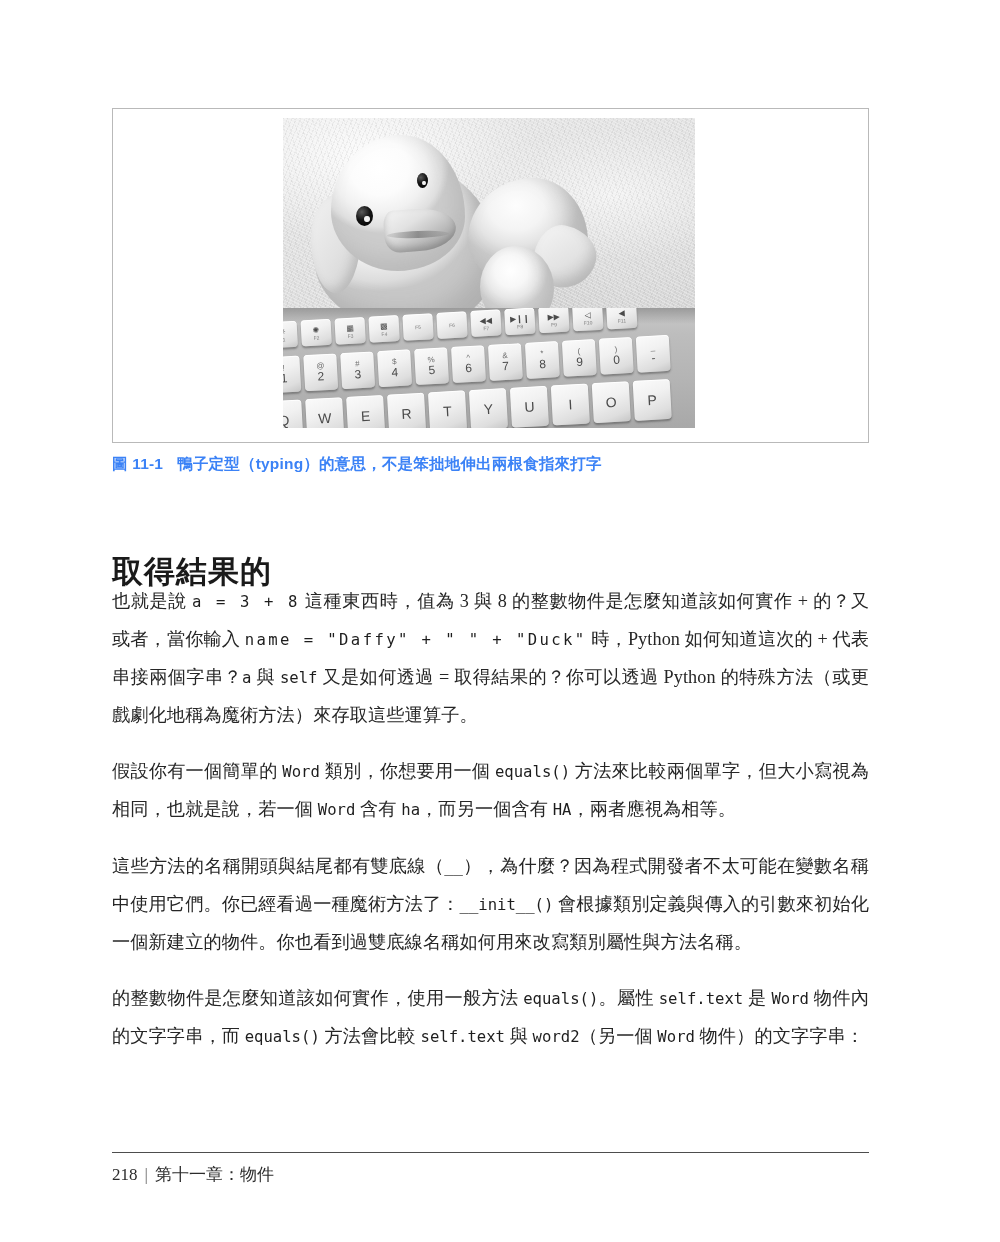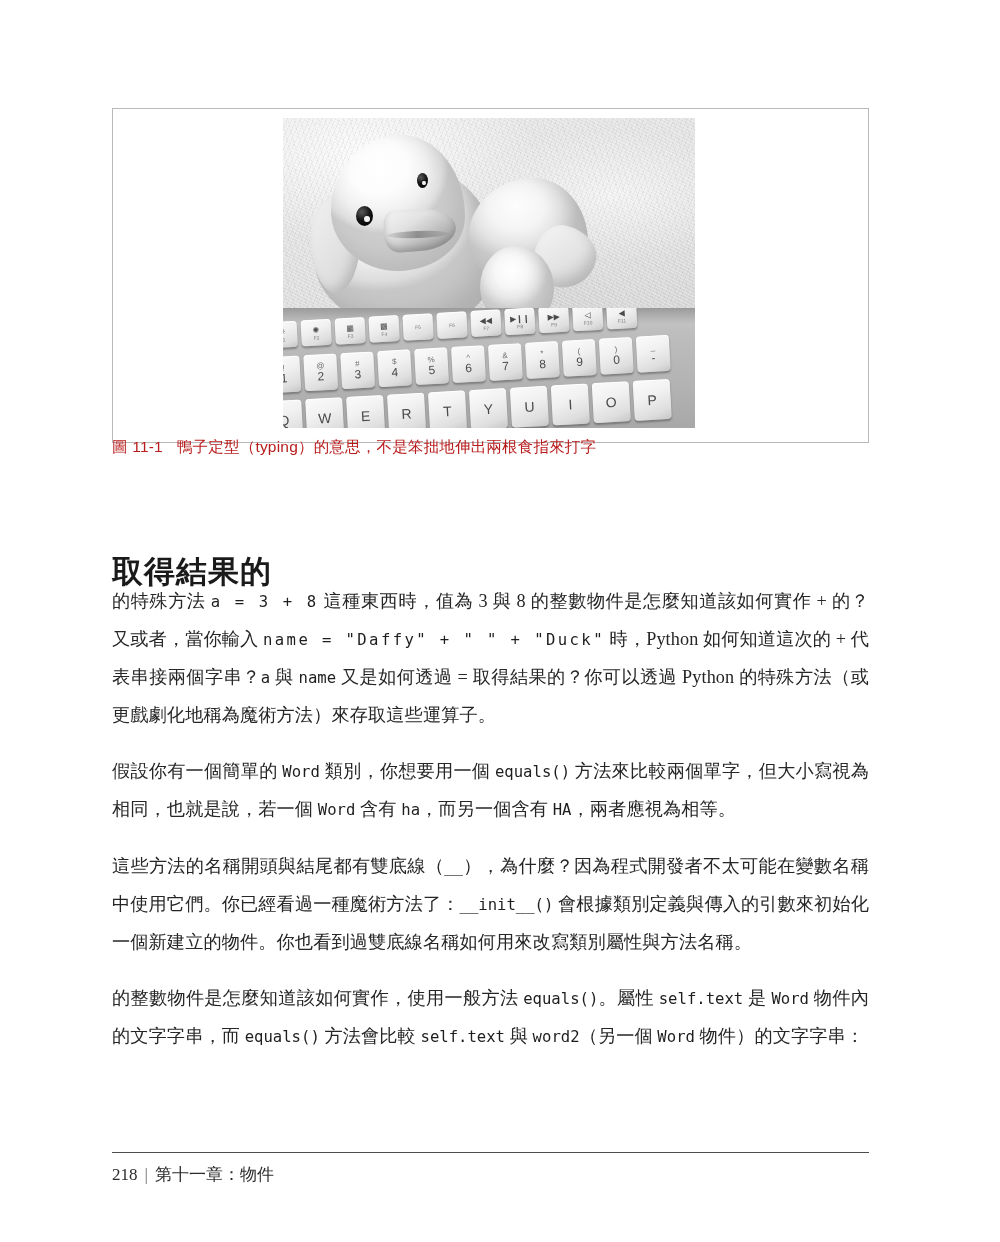--- a/index.html
+++ b/index.html
@@ -240,27 +240,28 @@
     left: 0; right: 0; top: 0;
     height: 16px;
     background: linear-gradient(180deg, rgba(90,90,90,0.42), rgba(90,90,90,0));
     pointer-events: none;
   }
 
   
   .caption {
     position: absolute;
     left: 112px;
-    top: 437px;
+    top: 454px;
     width: 760px;
     font-family: "Liberation Sans", sans-serif;
     font-size: 15.5px;
-    color: #b91c1c;
+    color: #3b82f6;
     letter-spacing: 0.2px;
     white-space: nowrap;
+    font-weight: bold;
   }
   .caption .cap-label { margin-right: 14px; }
 
   
   .section-heading {
     position: absolute;
     left: 112px;
     top: 525px;
     font-family: "Liberation Sans", sans-serif;
     font-weight: bold;
@@ -452,21 +453,21 @@
 
   <div class="caption">
     <span class="cap-label">圖 11-1</span><span>鴨子定型（typing）的意思，不是笨拙地伸出兩根食指來打字</span>
   </div>
 
   <h2 class="section-heading">取得結果的</h2>
 
   <div class="body">
 
 
-    <p class="para"><span>的特殊方法 </span><code class="sp">a = 3 + 8</code><span> 這種東西時，值為 3 與 8 的整數物件是怎麼知道該如何實作 + 的？又或者，當你輸入 </span><code class="sp">name = "Daffy" + " " + "Duck"</code><span> 時，Python 如何知道這次的 + 代表串接兩個字串？</span><code>a</code><span> 與 </span><code>name</code><span> 又是如何透過 = 取得結果的？你可以透過 Python 的特殊方法（或更戲劇化地稱為魔術方法）來存取這些運算子。</span></p>
+    <p class="para"><span>也就是說 </span><code class="sp">a = 3 + 8</code><span> 這種東西時，值為 3 與 8 的整數物件是怎麼知道該如何實作 + 的？又或者，當你輸入 </span><code class="sp">name = "Daffy" + " " + "Duck"</code><span> 時，Python 如何知道這次的 + 代表串接兩個字串？</span><code>a</code><span> 與 </span><code>self</code><span> 又是如何透過 = 取得結果的？你可以透過 Python 的特殊方法（或更戲劇化地稱為魔術方法）來存取這些運算子。</span></p>
 
     <p class="para"><span>假設你有一個簡單的 </span><code>Word</code><span> 類別，你想要用一個 </span><code>equals()</code><span> 方法來比較兩個單字，但大小寫視為相同，也就是說，若一個 </span><code>Word</code><span> 含有 </span><code>ha</code><span>，而另一個含有 </span><code>HA</code><span>，兩者應視為相等。</span></p>
 
     <p class="para"><span>這些方法的名稱開頭與結尾都有雙底線（</span><code>__</code><span>），為什麼？因為程式開發者不太可能在變數名稱中使用它們。你已經看過一種魔術方法了：</span><code>__init__()</code><span> 會根據類別定義與傳入的引數來初始化一個新建立的物件。你也看到過雙底線名稱如何用來改寫類別屬性與方法名稱。</span></p>
 
     <p class="para"><span>的整數物件是怎麼知道該如何實作，使用一般方法 </span><code>equals()</code><span>。屬性 </span><code>self.text</code><span> 是 </span><code>Word</code><span> 物件內的文字字串，而 </span><code>equals()</code><span> 方法會比較 </span><code>self.text</code><span> 與 </span><code>word2</code><span>（另一個 </span><code>Word</code><span> 物件）的文字字串：</span></p>
 
   </div>
 
   <div class="footer-rule"></div>

